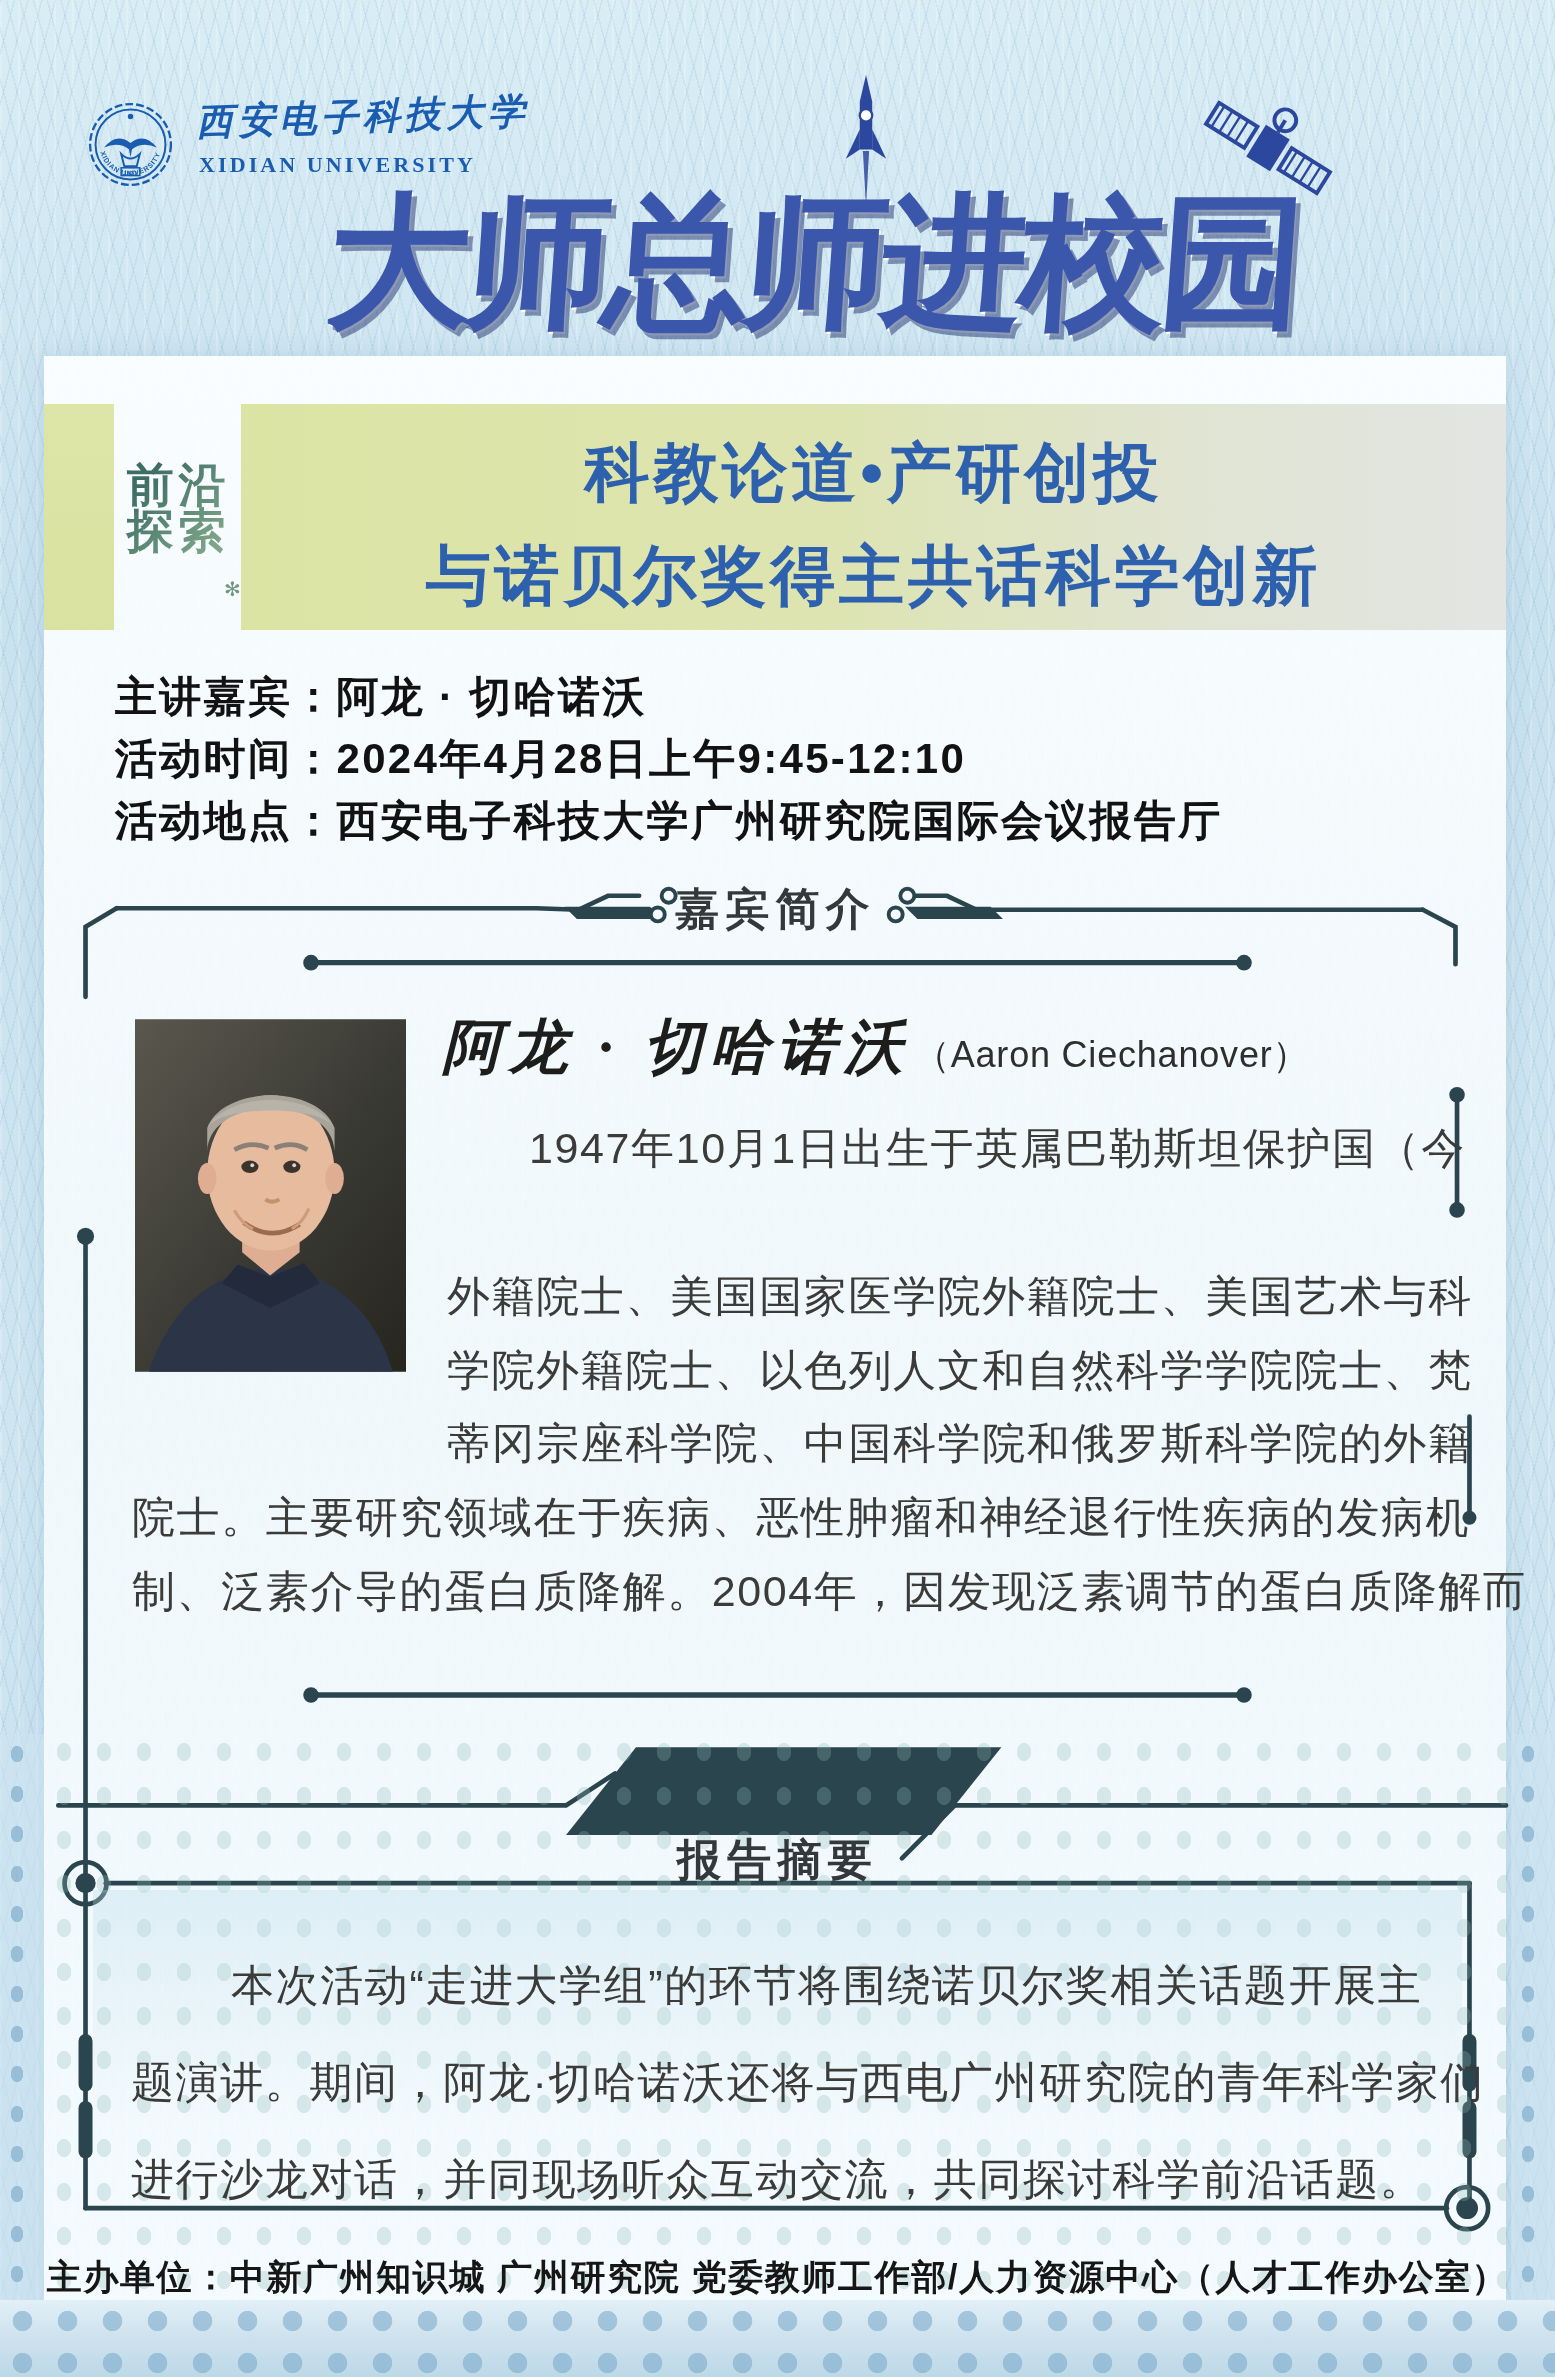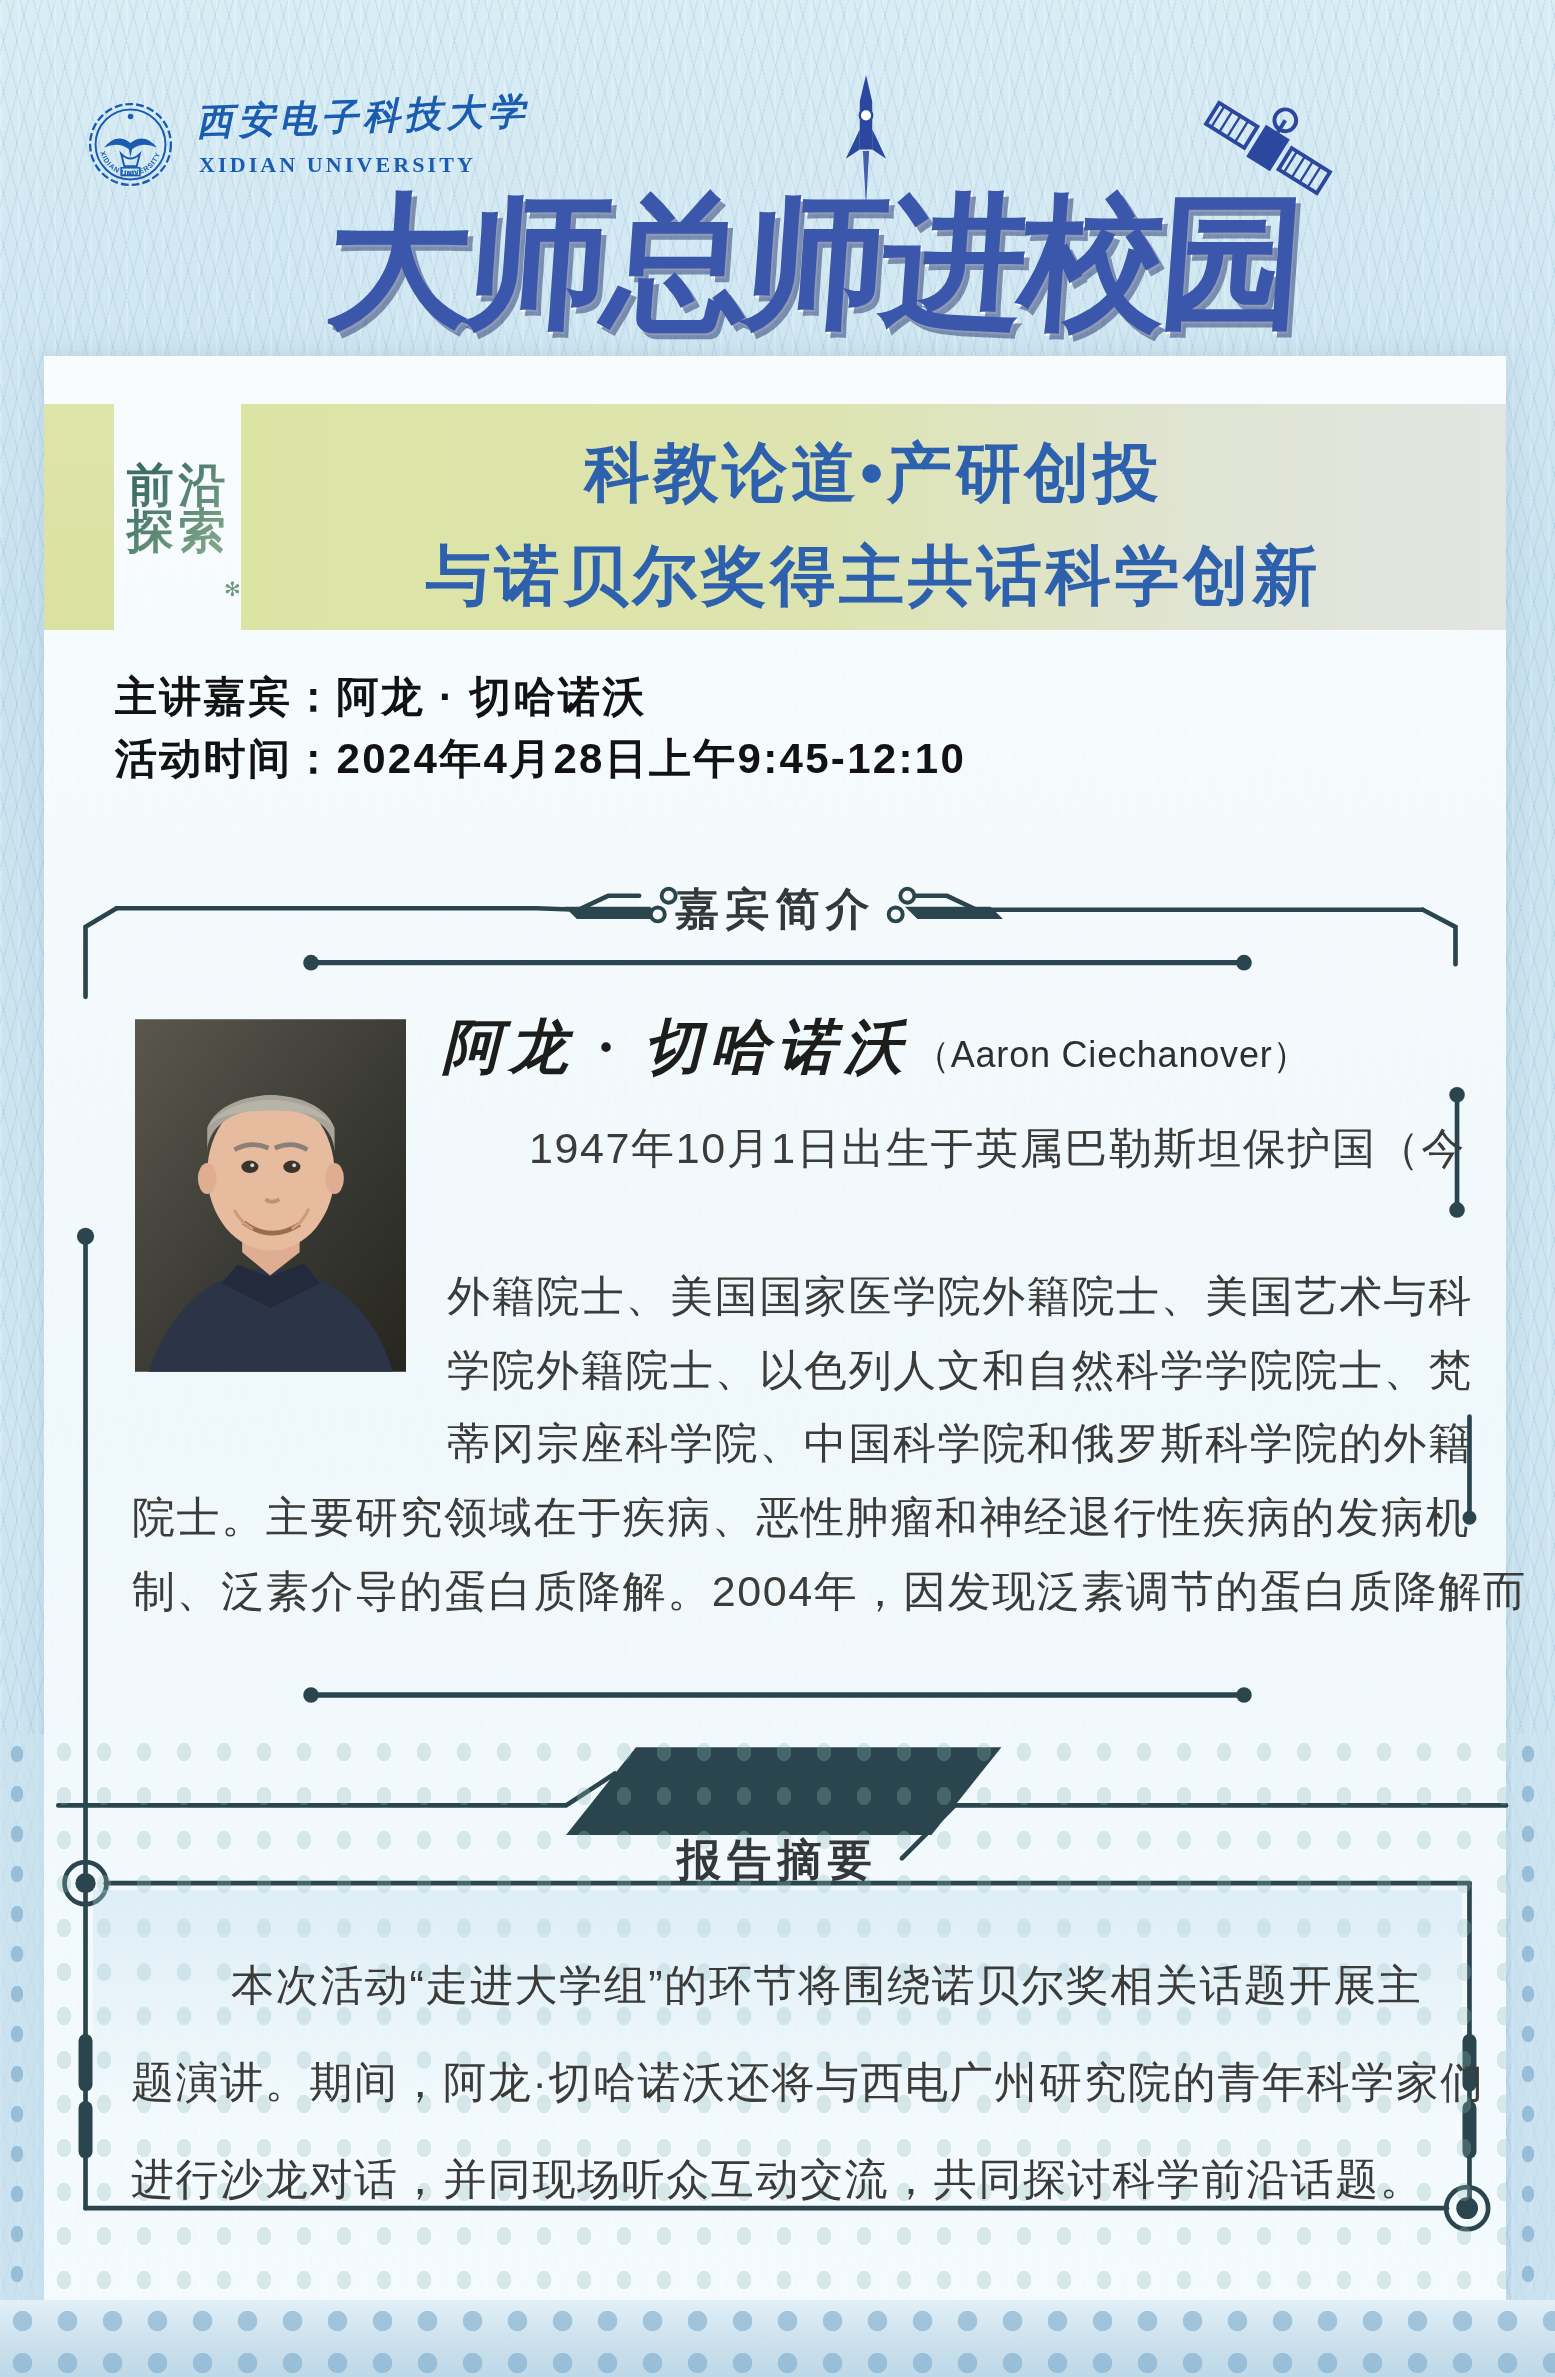--- a/index.html
+++ b/index.html
@@ -125,20 +125,23 @@
   </div>
   <div class="abs" style="left:224px;top:577px;font-size:20px;color:#6f9a80;">✻</div>
   <div class="abs headline nowrap" style="top:429px;padding-right:70px;">科教论道•产研创投</div>
   <div class="abs headline nowrap" style="top:532px;padding-right:70px;">与诺贝尔奖得主共话科学创新</div>
 
   <div class="abs event-row nowrap" style="top:669px;">
     <span>主讲嘉宾：</span><span>阿龙 · 切哈诺沃</span>
   </div>
   <div class="abs event-row nowrap" style="top:731px;">
     <span>活动时间：</span><span>2024年4月28日上午9:45-12:10</span>
+  </div>
+  <div class="abs event-row nowrap" style="top:793px;">
+    <span>活动地点：</span><span>西安电子科技大学广州研究院国际会议报告厅</span>
   </div>
 
   <svg class="abs" style="left:0;top:0;" width="1555" height="2377" viewBox="0 0 2000 3057">
     <g stroke="#2b454e" stroke-width="6" fill="none" stroke-linecap="round">
 
       <path d="M150,1168 H690 L744,1170 M744,1170 L782,1152 H822"></path>
       <path d="M150,1168 L110,1192 V1282"></path>
 
       <path d="M1176,1152 H1218 L1256,1170 H1830"></path>
       <path d="M1830,1170 L1872,1192 V1240"></path>
@@ -241,16 +244,17 @@
   <div class="dots-margin" style="left:0;"></div>
   <div class="dots-margin" style="left:1511px;"></div>
   <div class="wash"></div>
 
   <div class="abs sec-title nowrap" style="left:0;top:1831px;width:1555px;text-align:center;">报告摘要</div>
 
   <div class="abs bio nowrap" style="left:231px;top:1957px;">本次活动“走进大学组”的环节将围绕诺贝尔奖相关话题开展主</div>
   <div class="abs bio nowrap" style="left:131px;top:2054px;">题演讲。期间，阿龙·切哈诺沃还将与西电广州研究院的青年科学家们</div>
   <div class="abs bio nowrap" style="left:131px;top:2151px;">进行沙龙对话，并同现场听众互动交流，共同探讨科学前沿话题。</div>
 
+  <div class="abs footer-line nowrap">主办单位：中新广州知识城 广州研究院 党委教师工作部/人力资源中心（人才工作办公室）</div>
   <div class="bottom-band"></div>
 
 </div>
 
 
 </body></html>

